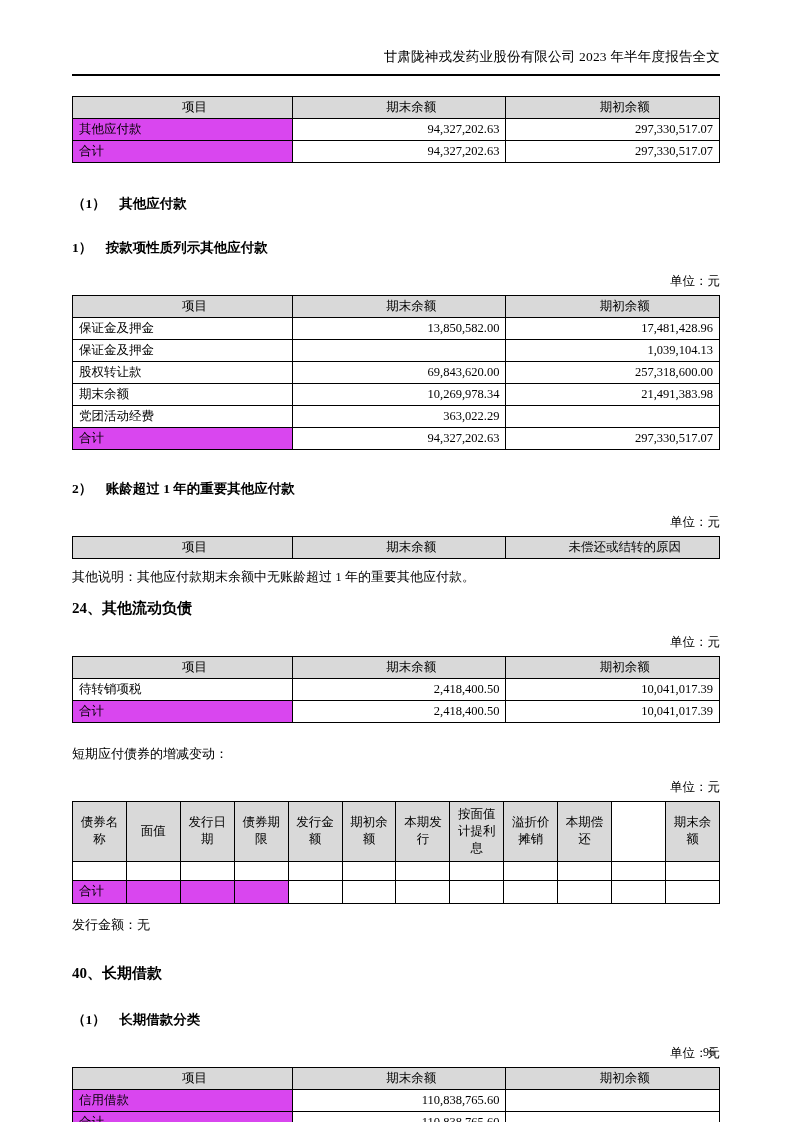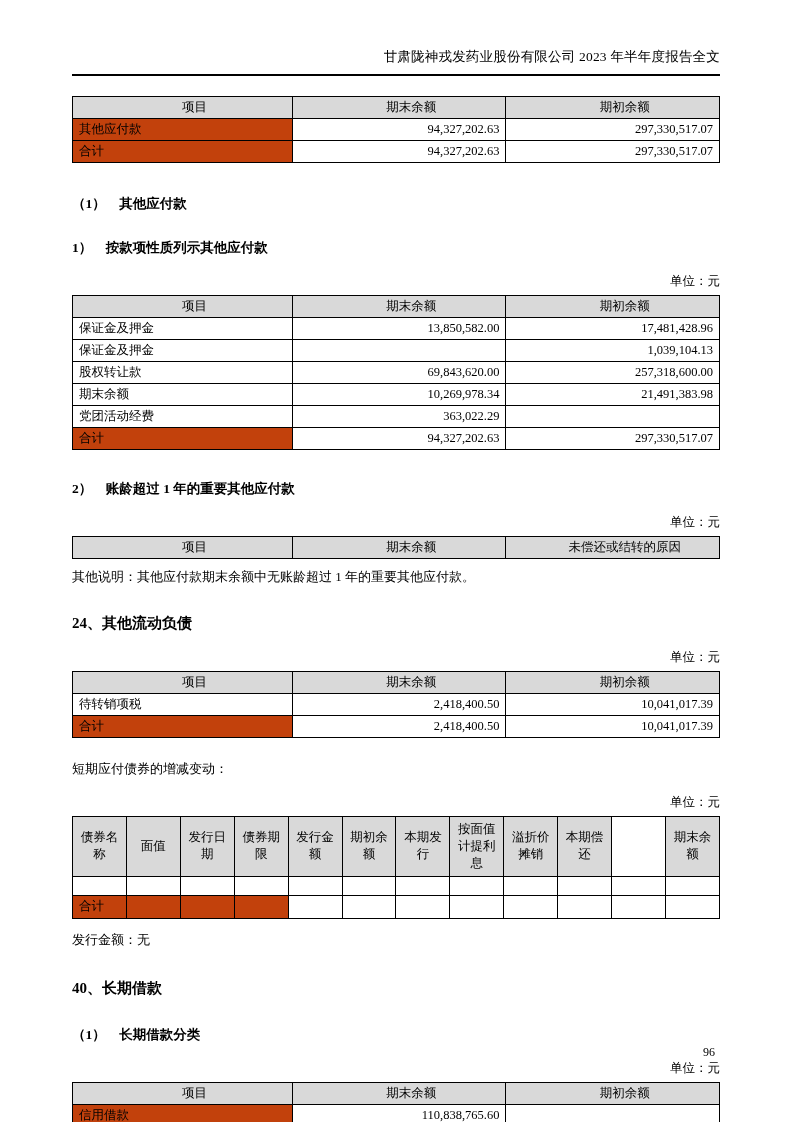--- a/index.html
+++ b/index.html
@@ -38,21 +38,21 @@
   }
   th{
     background:#d9d9d9;
     font-weight:normal;
     text-align:center;
     padding-left:30px;
   }
   th.blank{background:#ffffff;}
   td.label{text-align:left;}
   td.num{text-align:right;}
-  td.gray{background:#c2410c;}
+  td.gray{background:#d946ef;}
   .c3 col:nth-child(1){width:34%;}
   .c3 col:nth-child(2){width:33%;}
   .c3 col:nth-child(3){width:33%;}
   .bond th{white-space:normal;vertical-align:middle;padding:4px 3px;line-height:1.35;}
   .bond td{height:19px;}
   .bond .total-row td{height:23px;}
   .unit-line{
     text-align:right;
     font-size:12.5px;
     margin:16px 0 5px 0;
@@ -69,21 +69,21 @@
   }
   .body-text{
     font-size:13px;
     margin:0;
   }
   .mt-t1{margin-top:20px;}
   .mt-s1{margin-top:32px;}
   .mt-s1b{margin-top:26px;}
   .mt-s2{margin-top:30px;}
   .mt-note1{margin-top:9px;}
-  .mt-s24{margin-top:28px;}
+  .mt-s24{margin-top:13px;}
   .mt-bondintro{margin-top:22px;}
   .mt-note2{margin-top:12px;}
   .mt-s25{margin-top:30px;}
   .mt-s25a{margin-top:28px;}
   .page-number{
     position:absolute;
     right:78px;
     bottom:62px;
     font-size:12px;
   }

